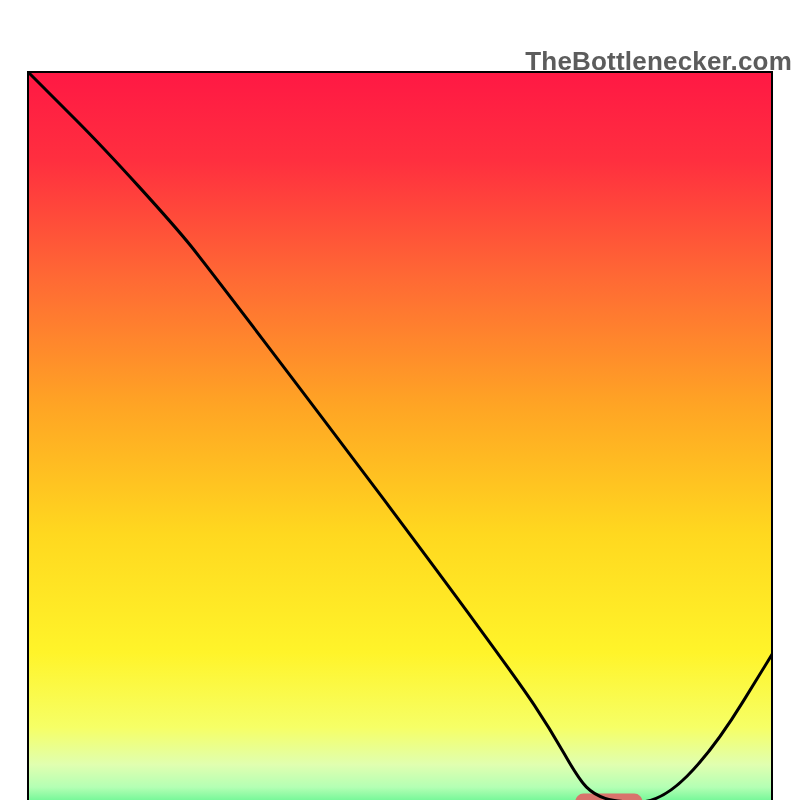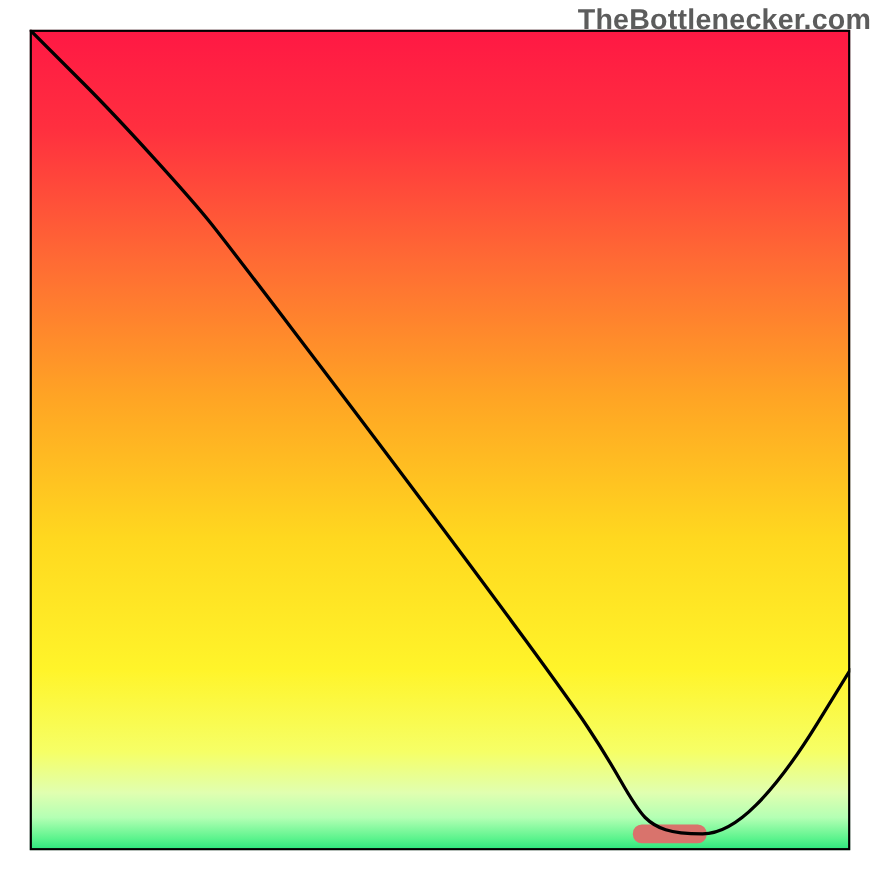--- a/index.html
+++ b/index.html
@@ -7,20 +7,21 @@
     padding: 0;
     width: 800px;
     height: 800px;
     background: #fff;
     font-family: Arial, Helvetica, sans-serif;
   }
   .page {
     position: relative;
     width: 800px;
     height: 596px;
+    margin-top: 44px;
   }
   .watermark {
     position: absolute;
     top: 2px;
     right: 8px;
     font-size: 26px;
     font-weight: 600;
     color: #5c5c5c;
     letter-spacing: 0.2px;
   }

